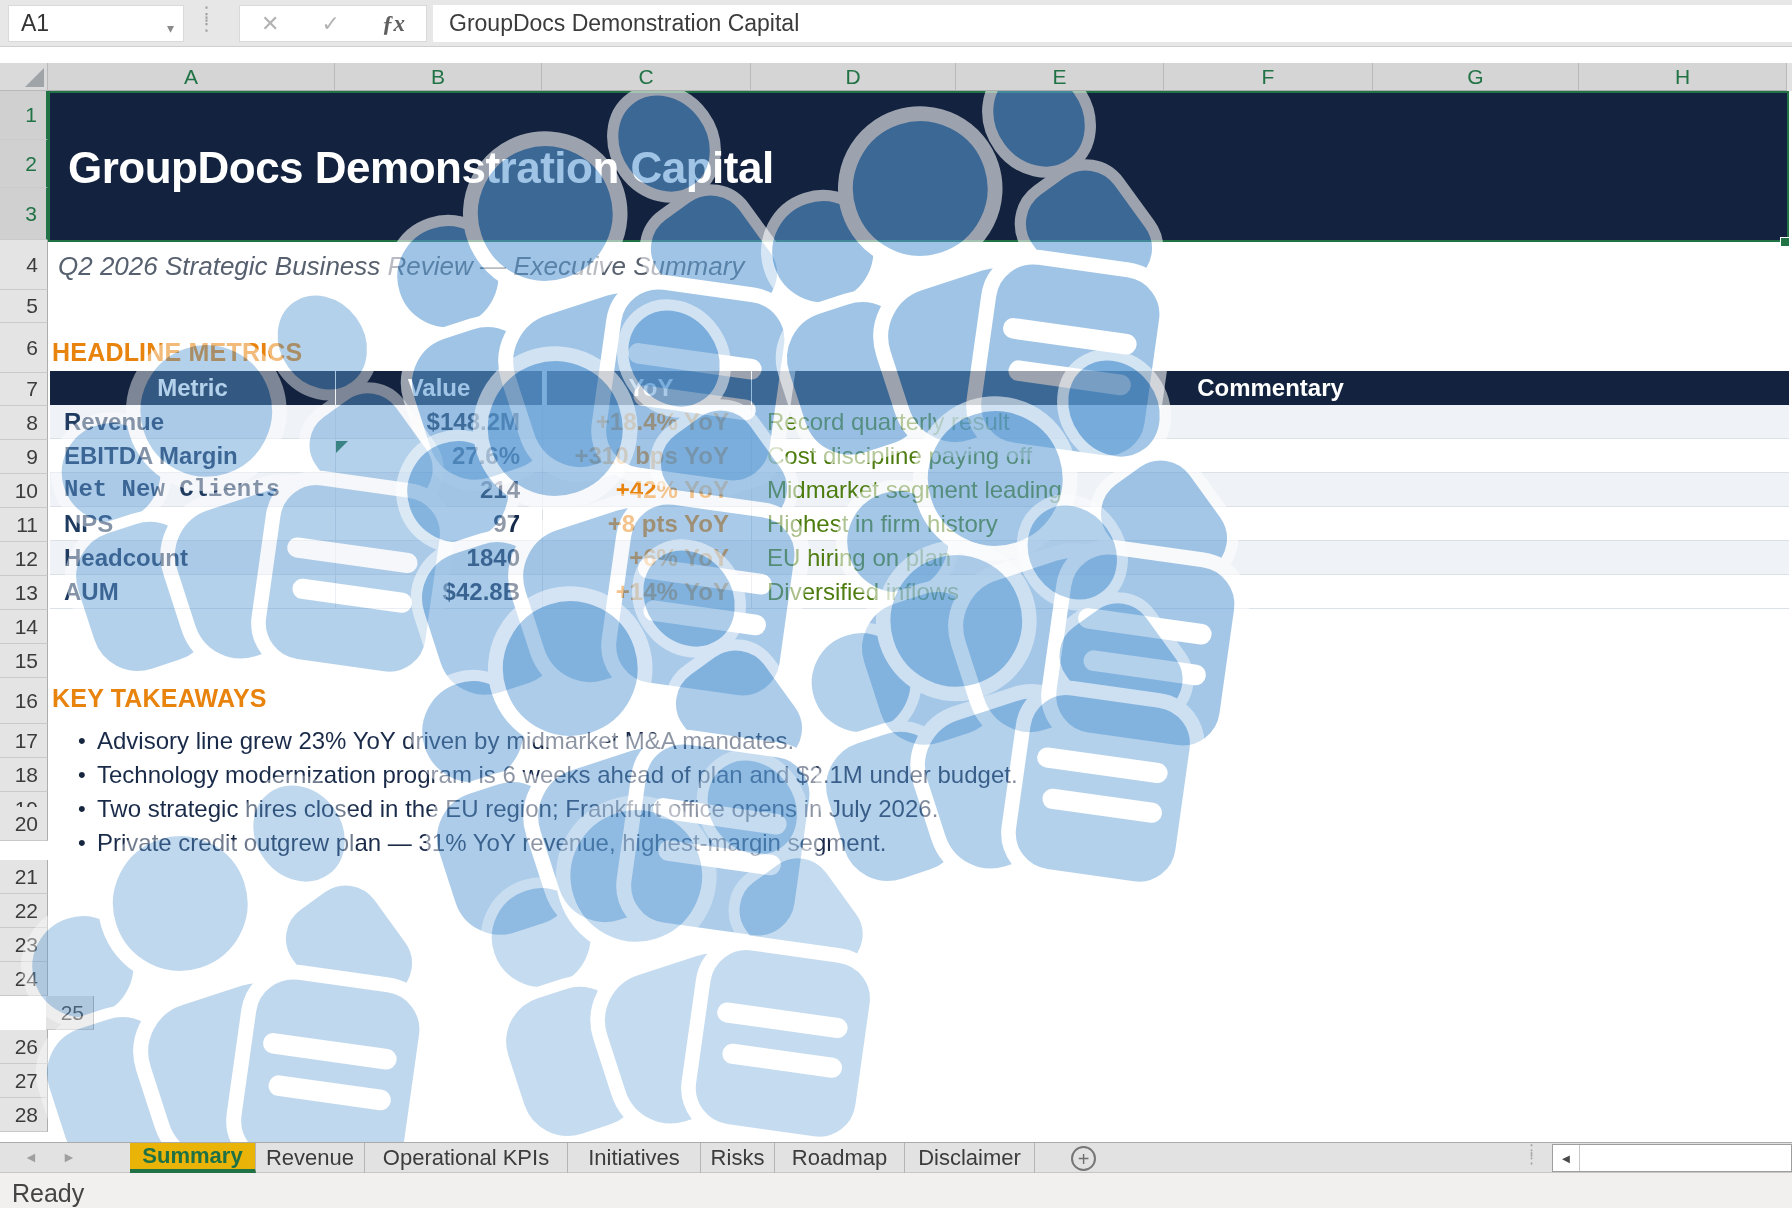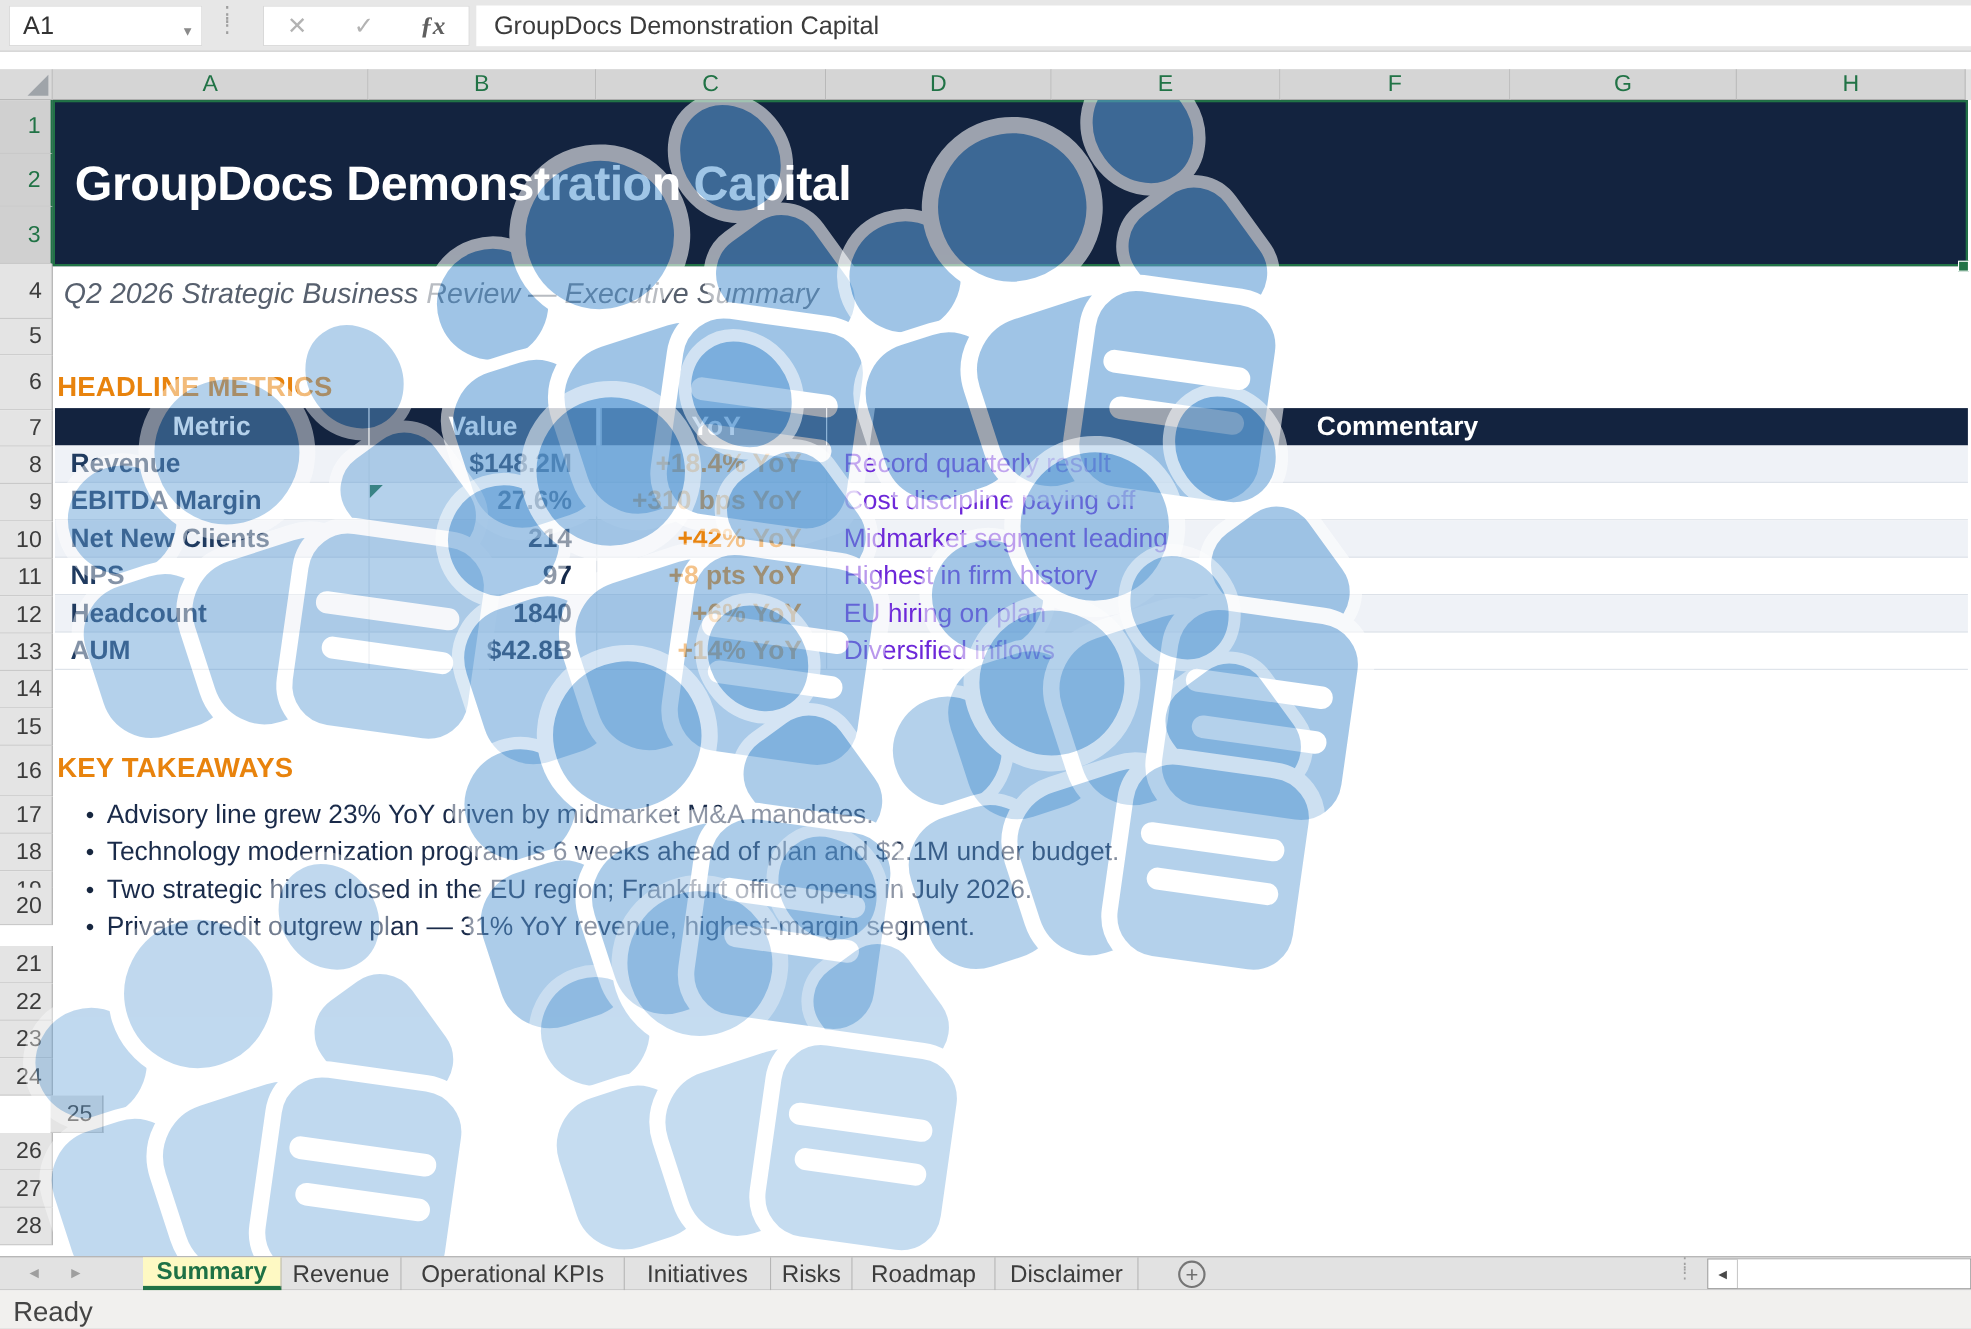--- a/index.html
+++ b/index.html
@@ -43,37 +43,37 @@
   
   #metrics-table{position:absolute;left:50px;top:280px;width:1739px;}
   .thead{position:absolute;top:0;height:34px;background:#13233f;color:#fff;font-size:24px;font-weight:bold;display:flex;align-items:center;justify-content:center;}
   .thead.sep{border-left:1px solid rgba(255,255,255,.9);}
   .trow{position:absolute;left:0;width:1739px;height:34px;border-bottom:1px solid #dce1e8;}
   .trow.band{background:#eff2f7;}
   .tcell{position:absolute;top:0;height:33px;display:flex;align-items:center;font-size:24px;}
   .tcell.metric{font-weight:bold;color:#1f3a5f;padding-left:14px;}
   .tcell.value{font-weight:bold;color:#15294a;justify-content:flex-end;padding-right:22px;border-left:1px solid #dce1e8;}
   .tcell.yoy{font-weight:bold;color:#e8830d;justify-content:flex-end;padding-right:22px;border-left:1px solid #dce1e8;}
-  .tcell.comment{color:#6d28d9;padding-left:15px;border-left:1px solid #dce1e8;}
+  .tcell.comment{color:#4d7c0f;padding-left:15px;border-left:1px solid #dce1e8;}
   #cell-flag{position:absolute;left:286px;top:70px;width:0;height:0;border-top:12px solid #1d7044;border-right:12px solid transparent;}
 
   
   .bullet-line{position:absolute;height:34px;display:flex;align-items:center;font-size:24px;color:#1a2b4a;}
   .bullet-line .dot{position:absolute;left:78px;font-size:22px;color:#16263f;}
   .bullet-line .txt{position:absolute;left:97px;white-space:nowrap;}
 
   
   .wm{position:absolute;pointer-events:none;}
 
   
   #tabstrip{position:absolute;left:0;top:1142px;width:1792px;height:31px;background:#e2e2e2;border-top:1px solid #ababab;border-bottom:1px solid #c6c6c6;}
   .tabnav{position:absolute;top:6px;font-size:14px;color:#9f9f9f;}
   #tabs{position:absolute;left:130px;top:0;height:30px;display:flex;}
   .sheet-tab{height:30px;display:flex;align-items:center;justify-content:center;font-size:22px;color:#3c3c3c;border-right:1px solid #b5b5b5;}
-  .sheet-tab.active{background:#fef9c3;color:#1e7145;font-weight:bold;border-right:1px solid #b5b5b5;border-bottom:4px solid #217346;}
+  .sheet-tab.active{background:#eab308;color:#1e7145;font-weight:bold;border-right:1px solid #b5b5b5;border-bottom:4px solid #217346;}
   #add-sheet{position:absolute;left:1071px;top:3px;width:25px;height:25px;border:2px solid #767676;border-radius:50%;color:#6f6f6f;font-size:20px;line-height:20px;display:flex;align-items:center;justify-content:center;background:transparent;}
   #strip-dots{position:absolute;left:1524px;top:3px;font-size:15px;color:#a0a0a0;line-height:8px;white-space:pre;text-align:center;}
   #hscroll{position:absolute;left:1552px;top:1px;width:240px;height:28px;background:#fff;border:1px solid #9e9e9e;display:flex;}
   #hscroll .arrow{width:27px;height:100%;border-right:1px solid #c9c9c9;display:flex;align-items:center;justify-content:center;font-size:13px;color:#4a4a4a;}
   #hscroll .track{flex:1;background:#fff;}
 
   
   #statusbar{position:absolute;left:0;top:1173px;width:1792px;height:35px;background:#f1f0ee;}
   #statusbar span{position:absolute;left:12px;top:6px;font-size:25px;color:#444;}
 </style>
@@ -181,21 +181,21 @@
           <div class="tcell yoy" style="left: 492px; width: 209px;">+18.4% YoY</div>
           <div class="tcell comment" style="left: 701px; width: 1038px;">Record quarterly result</div>
         </div>
         <div class="trow" style="top: 68px;">
           <div class="tcell metric" style="left: 0px; width: 285px;">EBITDA Margin</div>
           <div class="tcell value" style="left: 285px; width: 207px;">27.6%</div>
           <div class="tcell yoy" style="left: 492px; width: 209px;">+310 bps YoY</div>
           <div class="tcell comment" style="left: 701px; width: 1038px;">Cost discipline paying off</div>
         </div>
         <div class="trow band" style="top: 102px;">
-          <div class="tcell metric" style="left: 0px; width: 285px;">Net New Clients</div>
+          <div class="tcell metric" style="left: 0px; width: 285px; font-family: Liberation Mono, monospace;">Net New Clients</div>
           <div class="tcell value" style="left: 285px; width: 207px;">214</div>
           <div class="tcell yoy" style="left: 492px; width: 209px;">+42% YoY</div>
           <div class="tcell comment" style="left: 701px; width: 1038px;">Midmarket segment leading</div>
         </div>
         <div class="trow" style="top: 136px;">
           <div class="tcell metric" style="left: 0px; width: 285px;">NPS</div>
           <div class="tcell value" style="left: 285px; width: 207px;">97</div>
           <div class="tcell yoy" style="left: 492px; width: 209px;">+8 pts YoY</div>
           <div class="tcell comment" style="left: 701px; width: 1038px;">Highest in firm history</div>
         </div>

